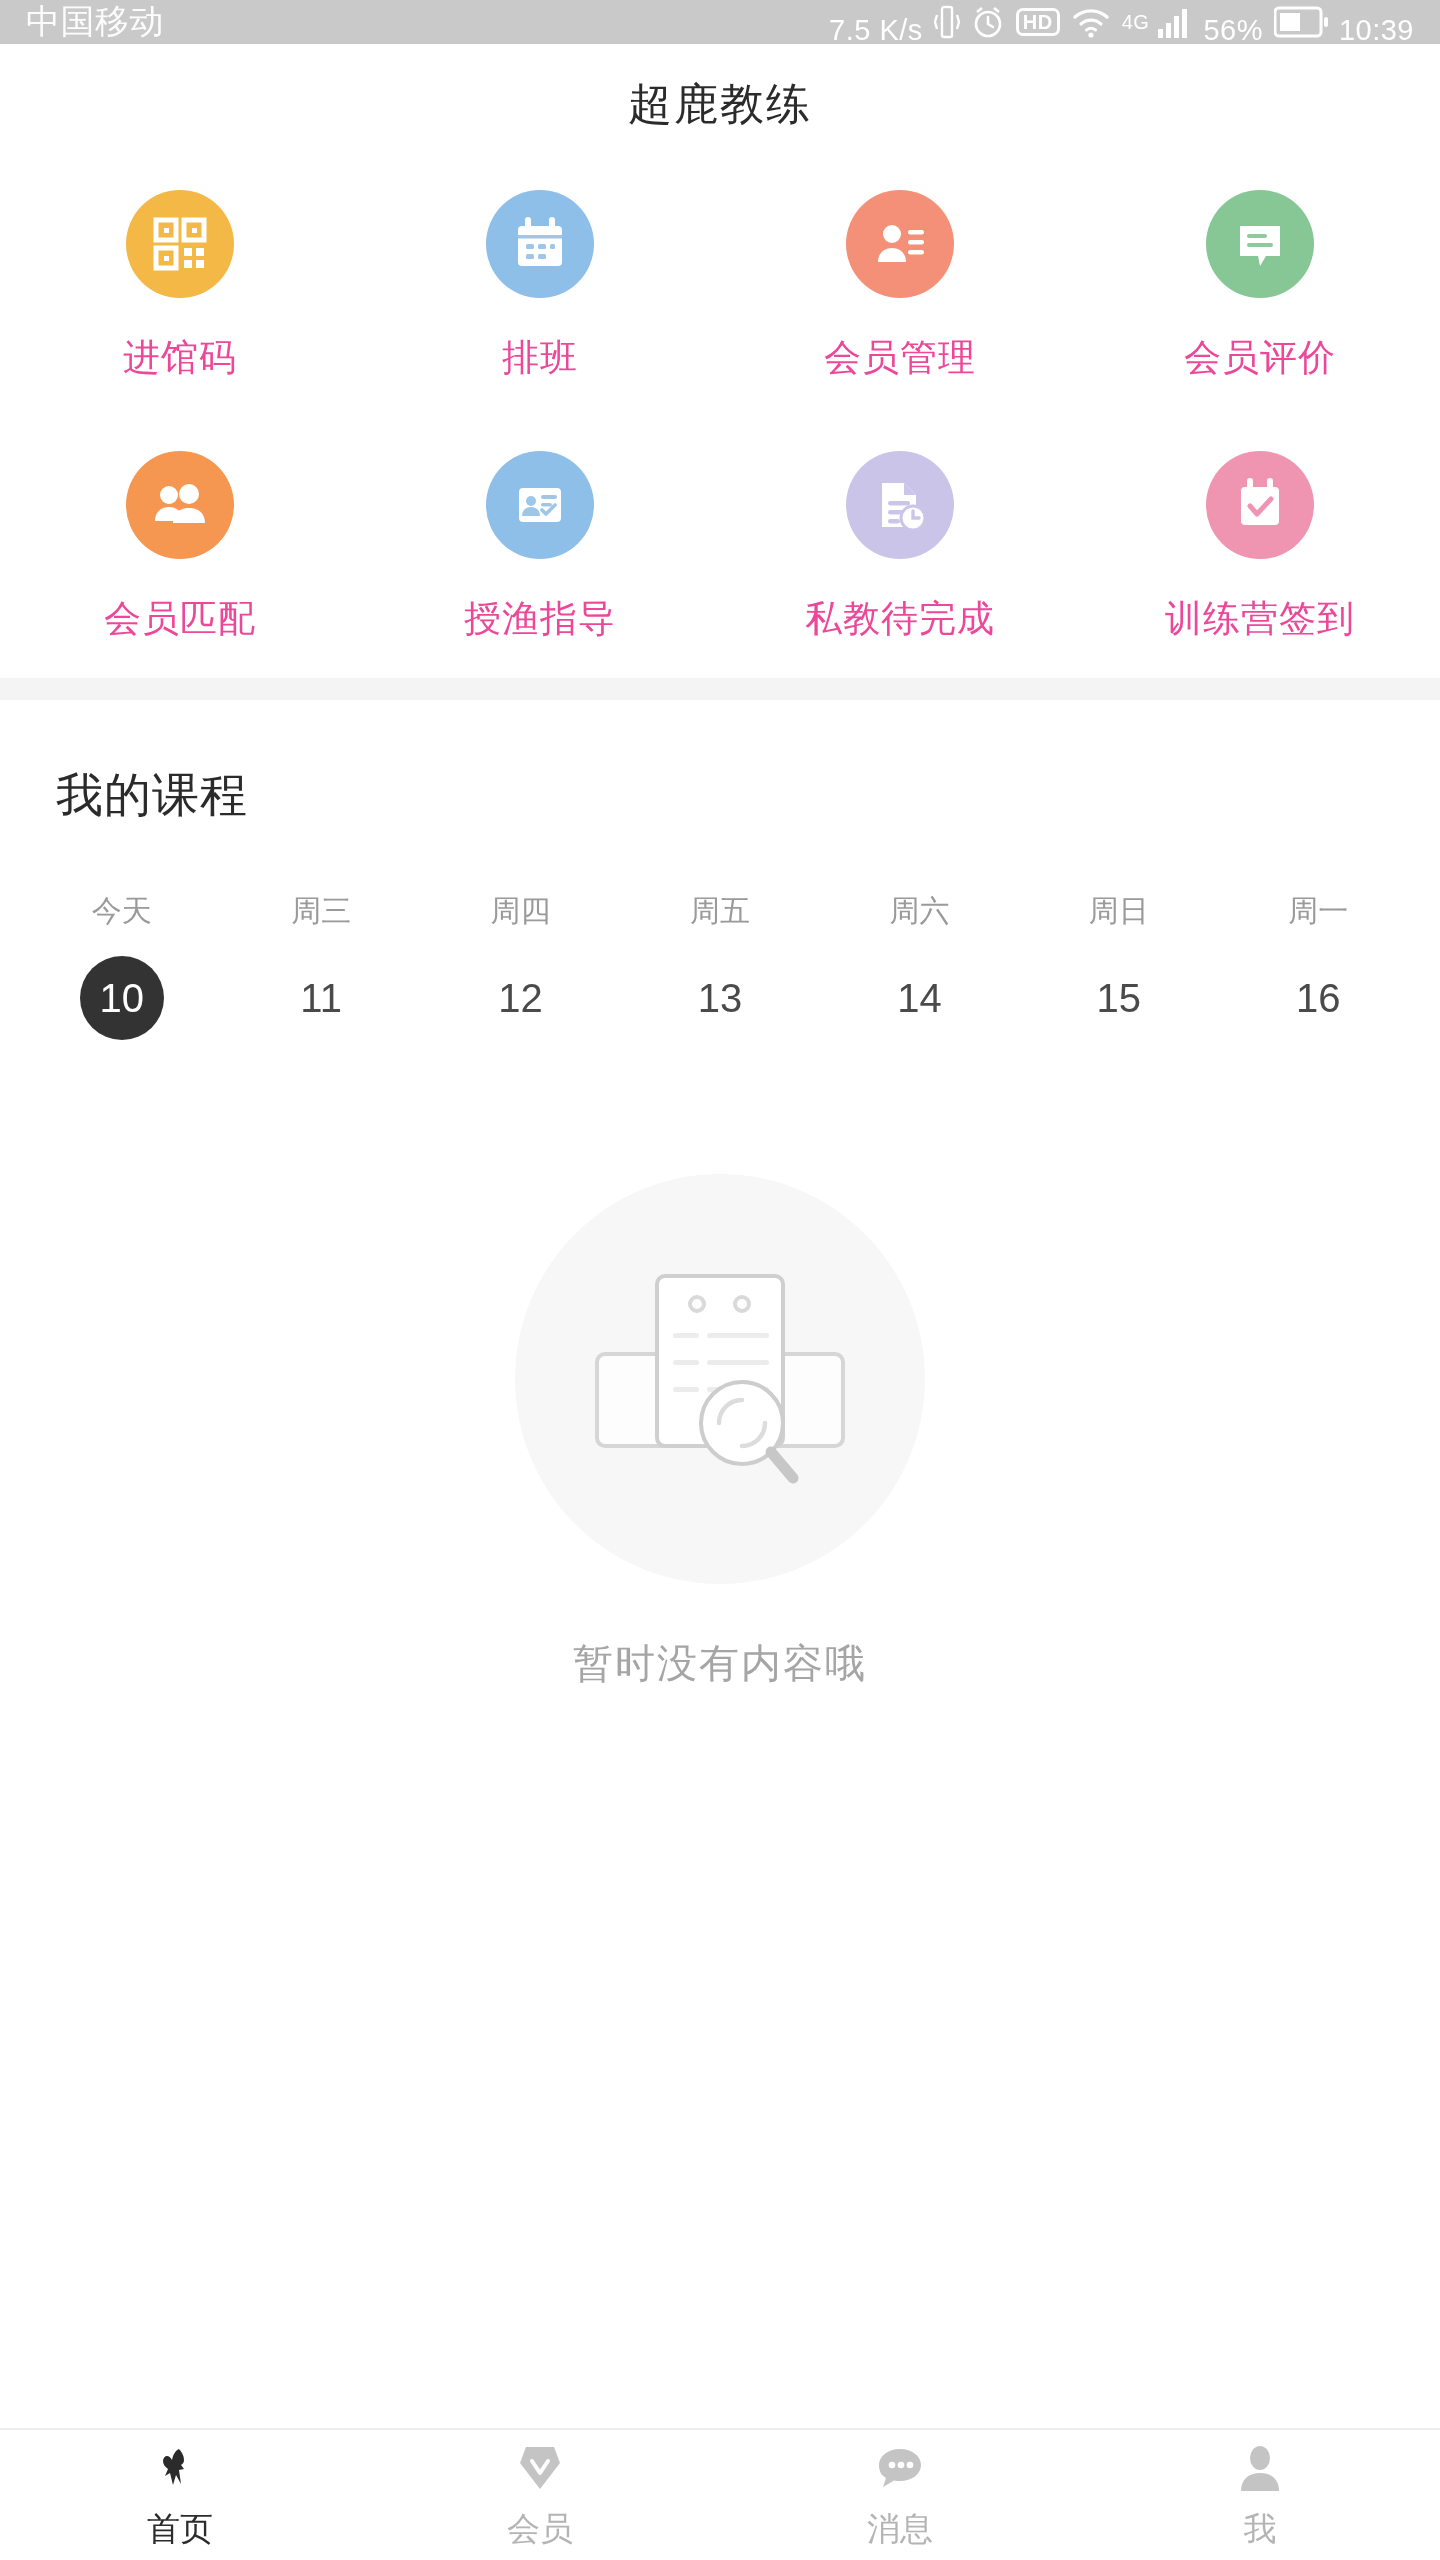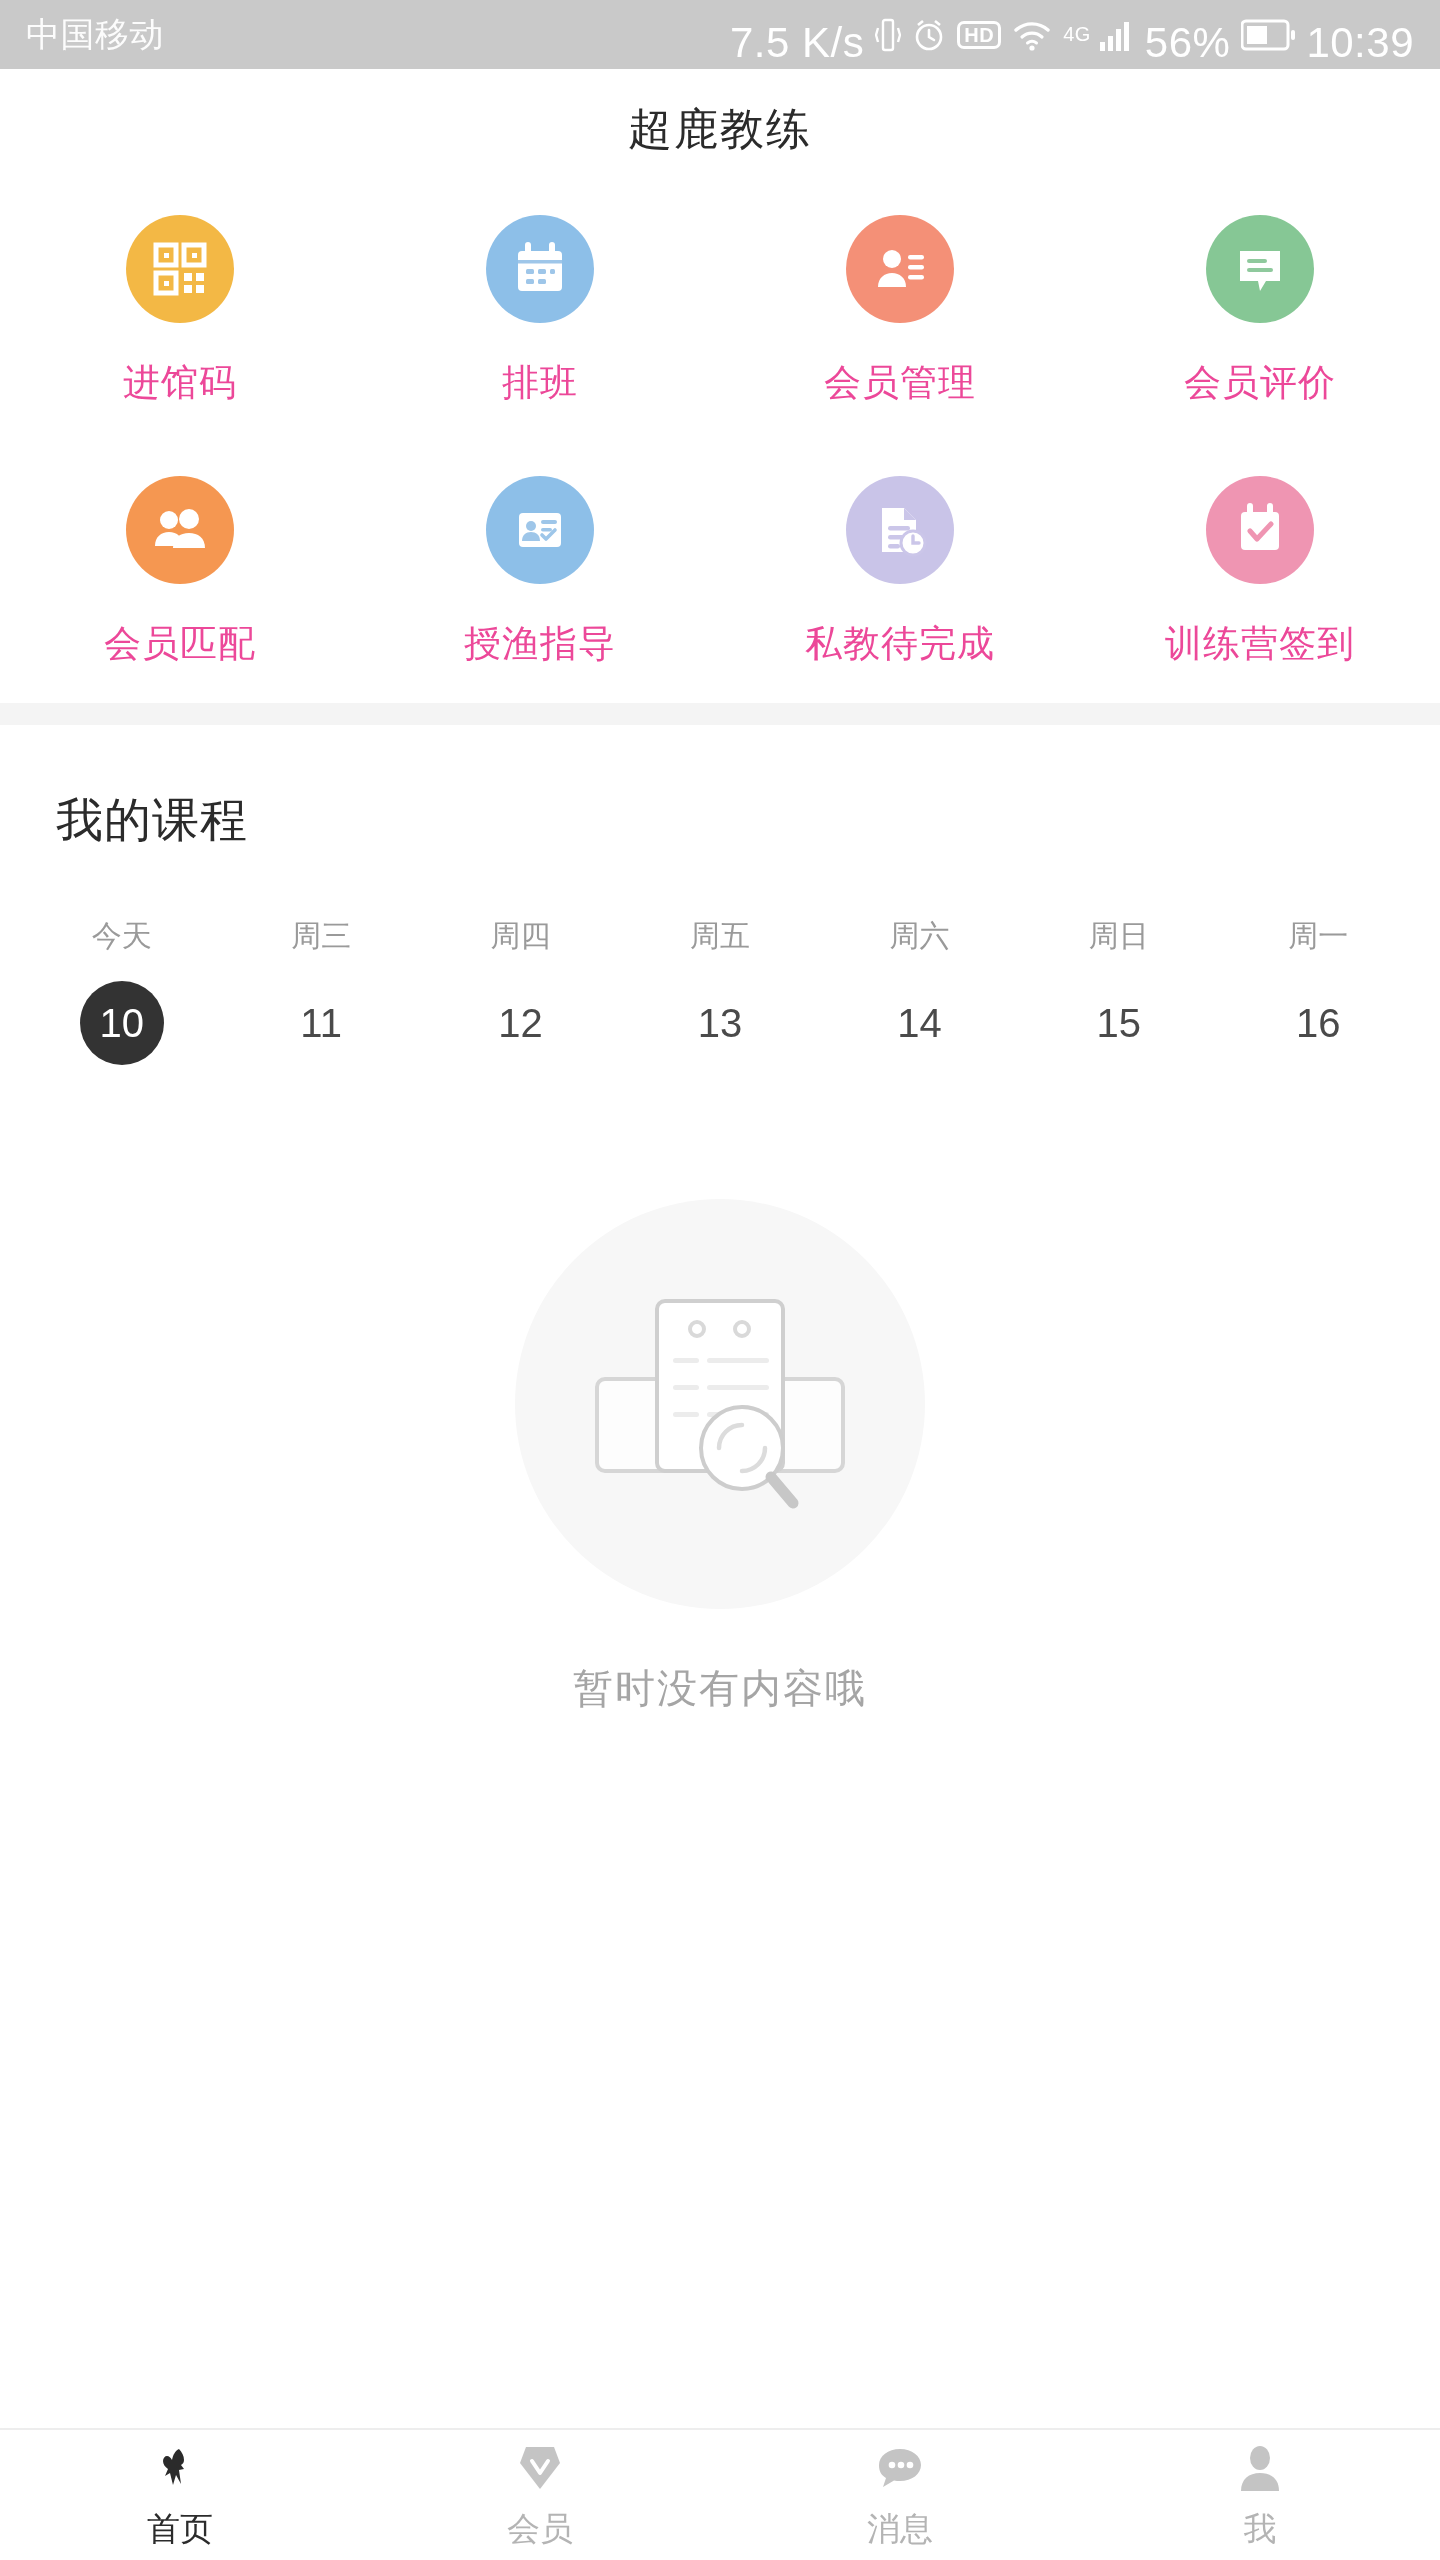--- a/index.html
+++ b/index.html
@@ -6,27 +6,27 @@
   html, body {
     width:1440px; height:2560px;
     background:#ffffff;
     font-family:"Liberation Sans","DejaVu Sans",sans-serif;
     overflow:hidden;
   }
   #phone { position:relative; width:1440px; height:2560px; background:#fff; }
 
   
   .statusbar{
-    height:69px; background:#c9c9c9; color:#ffffff;
+    height:44px; background:#c9c9c9; color:#ffffff;
     display:flex; align-items:center; justify-content:space-between;
     padding:0 26px; font-size:34px; letter-spacing:.5px;
   }
   .sb-left{ display:flex; align-items:center; gap:6px; opacity:.95; }
   .sb-right{ display:flex; align-items:center; gap:11px; }
-  .sb-right .txt{ font-size:42px;margin-top:16px; }
+  .sb-right .txt{ font-size:29px;margin-top:16px; }
   .sb-ico{ display:inline-flex; align-items:center; }
   .badge-hd{
     border:3px solid #fff; border-radius:7px; font-size:20px; font-weight:bold;
     padding:1px 4px; line-height:1;
   }
   .sup{ font-size:20px; vertical-align:super; margin-right:-4px;text-align:center; }
 
   
   .titlebar{
     height:120px; display:flex; align-items:center; justify-content:center;

